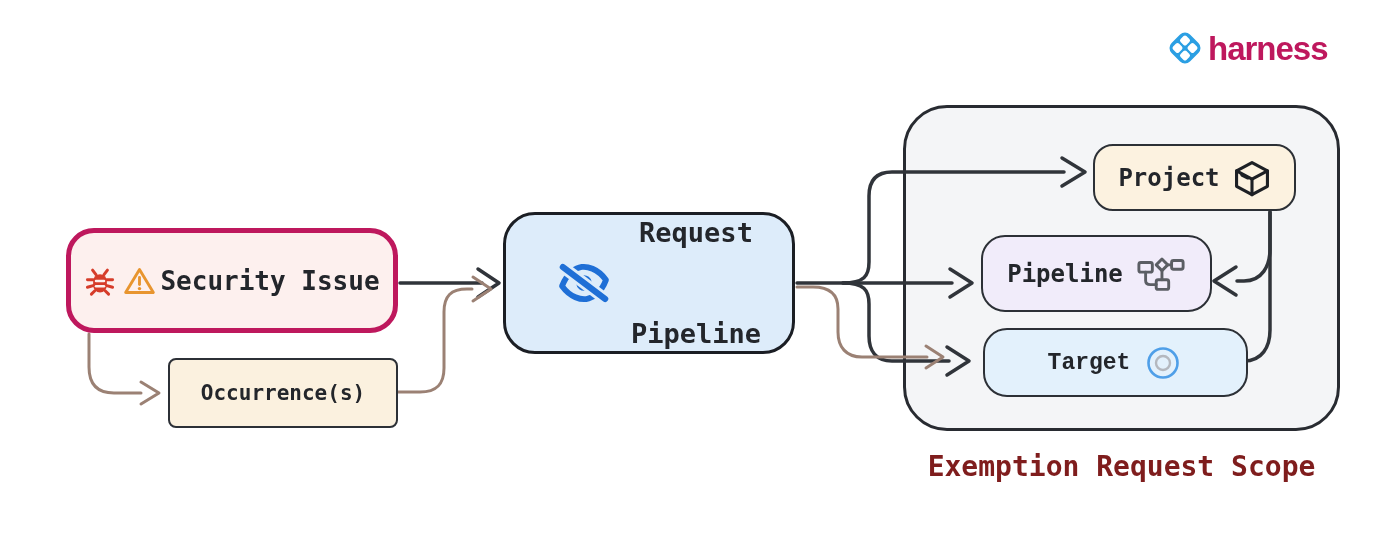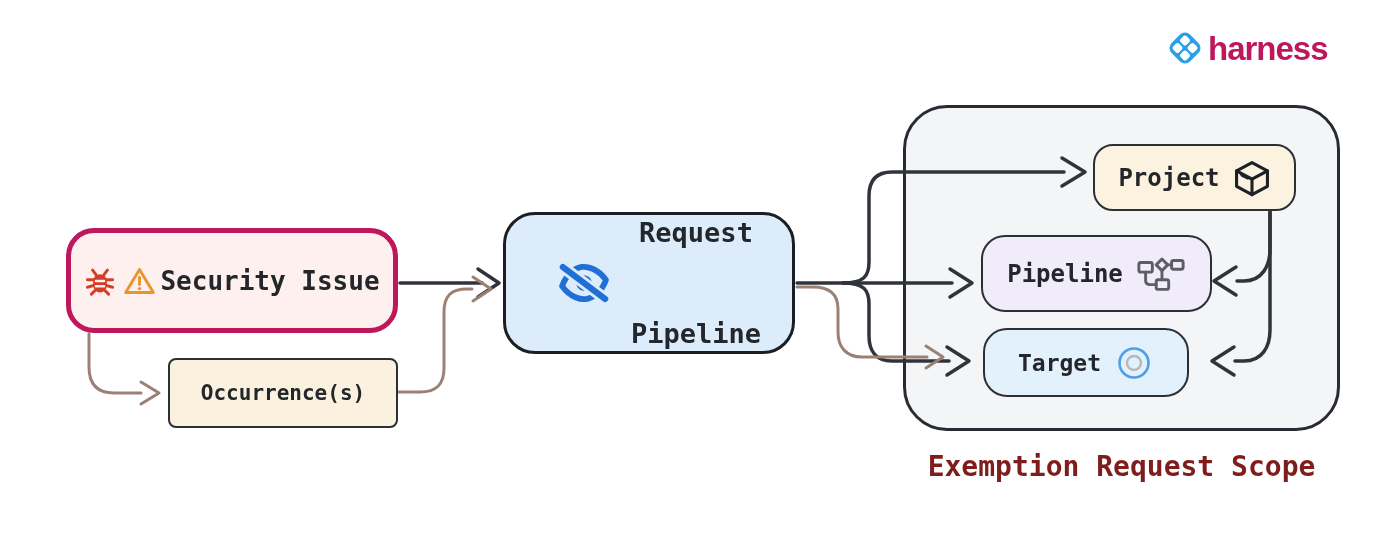--- a/index.html
+++ b/index.html
@@ -33,21 +33,21 @@
 
   .request { left:503px; top:212px; width:292px; height:142px; background:#ddecfa;
              border:3px solid #1b1e24; border-radius:32px; gap:18px; padding-left:18px; }
   .request .lbl { font-size:27px; text-align:center; line-height:1.25; }
 
   .inner { border:2.5px solid #2c3036; gap:13px; }
   .project  { left:1093px; top:144px; width:203px; height:67px; background:#fcf2e0; border-radius:20px; }
   .project .lbl { font-size:24px; }
   .pipeline { left:981px; top:235px; width:231px; height:77px; background:#f1ecfa; border-radius:24px; }
   .pipeline .lbl { font-size:24px; }
-  .target   { left:983px; top:328px; width:206px; height:69px; background:#e3f1fc; border-radius:24px; }
+  .target   { left:983px; top:328px; width:265px; height:69px; background:#e3f1fc; border-radius:24px;font-family:Liberation Mono, monospace; }
   .target .lbl { font-size:23px; }
 
   .scope-label { position:absolute; z-index:3; left:903px; top:450px; width:437px;
                  text-align:center; font-size:28px; font-weight:bold; color:#7f1d1d; white-space:nowrap; }
 </style>
 </head>
 <body>
 
 <div class="stage">
 

